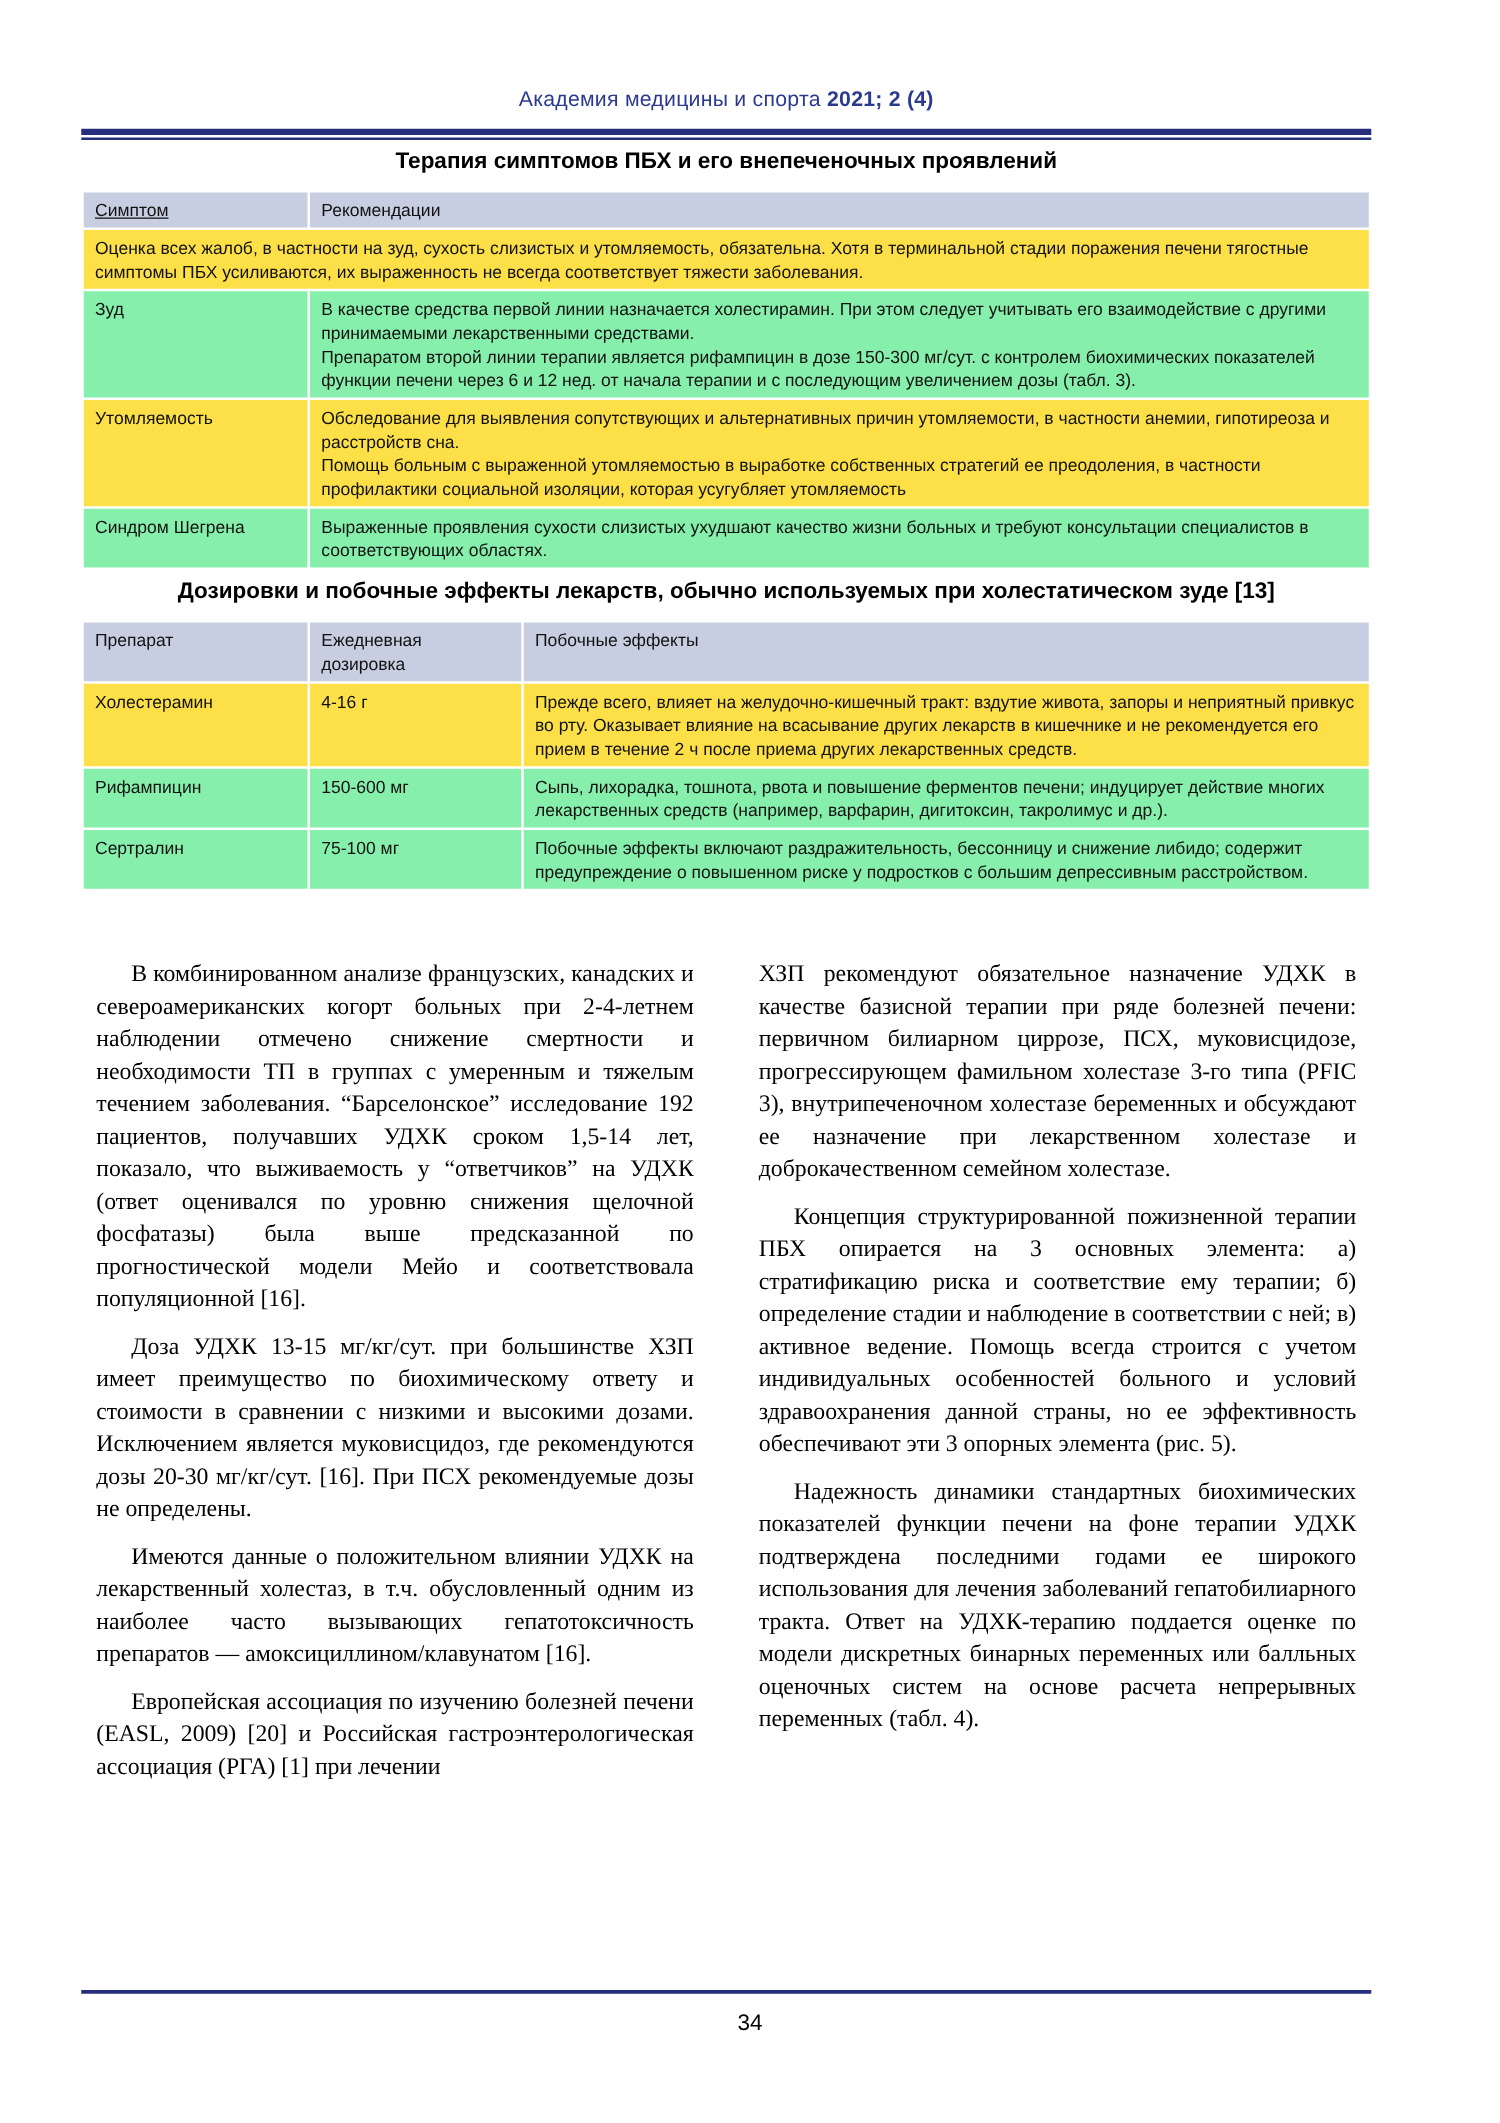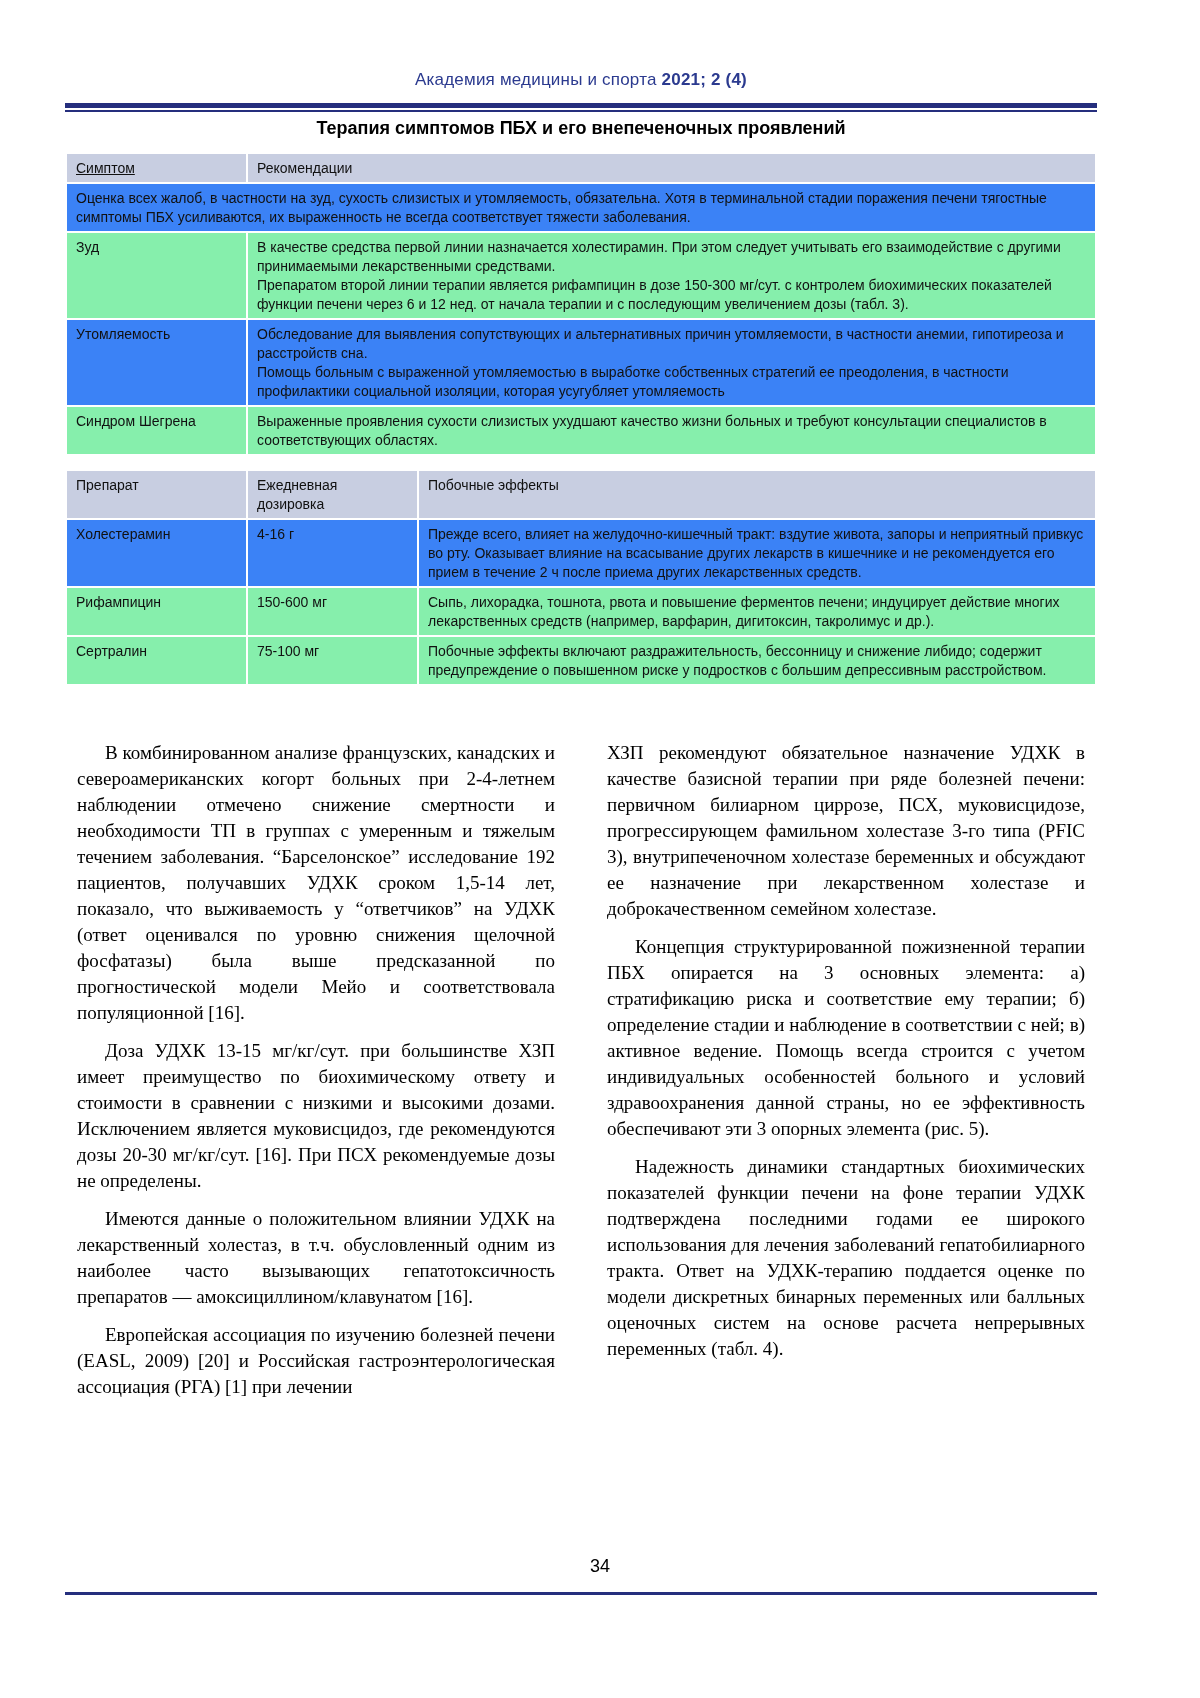--- a/index.html
+++ b/index.html
@@ -49,21 +49,21 @@
     text-align:left;
     vertical-align:top;
     padding:5px 10px 4px 9px;
     border:2px solid #ffffff;
   }
   table.data-table td{
     vertical-align:top;
     padding:5px 10px 4px 9px;
     border:2px solid #ffffff;
   }
-  tr.row-light td{background:#3b82f6;}
+  tr.row-light td{background:#fde047;}
   tr.row-blue td{background:#86efac;}
   .t2-col1{width:160px;text-decoration:underline;}
   .t3-col1{width:160px;}
   .t3-col2{width:150px;}
   .cell-para{margin:0;}
   
   .footnote{font-size:14px;margin-top:12px;color:#000;}
   .footnote b{font-weight:bold;}
   
   .body-columns{
@@ -78,21 +78,21 @@
   }
   .body-columns .col{flex:1 1 0;min-width:0;}
   .body-columns p{margin:12px;text-indent:28px;}
   .body-columns p.no-indent{text-indent:0;}
   
   .footer-rule{
     position:absolute;left:65px;top:1592px;
     width:1032px;height:3px;background:#252e7d;
   }
   .page-number{
-    position:absolute;left:0;top:1556px;width:1200px;
+    position:absolute;left:0;top:1608px;width:1200px;
     text-align:center;font-size:18px;color:#000;
     font-family:"Liberation Sans",sans-serif;
   }
 </style>
 </head>
 <body>
 
 <div class="page">
 
   <div class="running-head">
@@ -134,20 +134,21 @@
       <tr class="row-blue">
         <td>Синдром Шегрена</td>
         <td>
           <div class="cell-para">Выраженные проявления сухости слизистых ухудшают качество жизни больных и требуют консультации специалистов в соответствующих областях.</div>
         </td>
       </tr>
     </tbody>
   </table>
 
 
+  <div class="tbl-caption">Дозировки и побочные эффекты лекарств, обычно используемых при холестатическом зуде [13]</div>
 
   <table class="data-table">
     <thead>
       <tr>
         <th class="t3-col1">Препарат</th>
         <th class="t3-col2">Ежедневная дозировка</th>
         <th>Побочные эффекты</th>
       </tr>
     </thead>
     <tbody>

